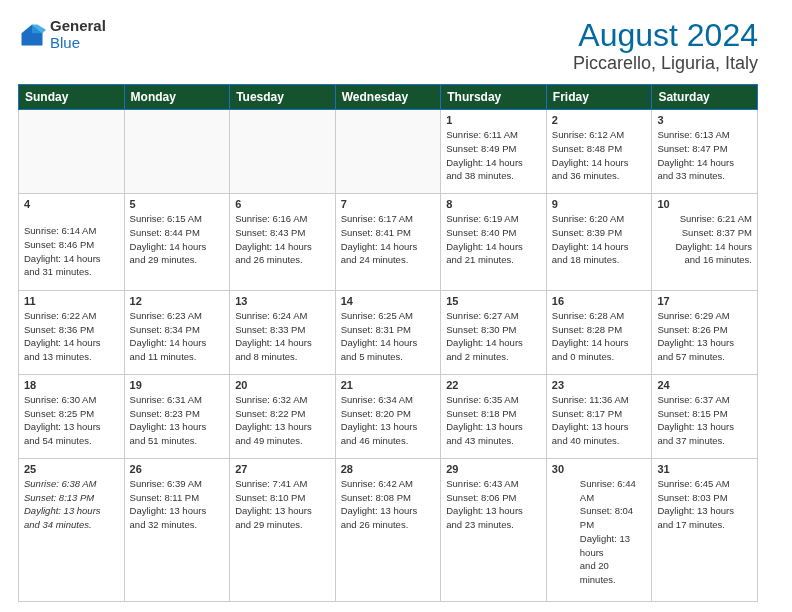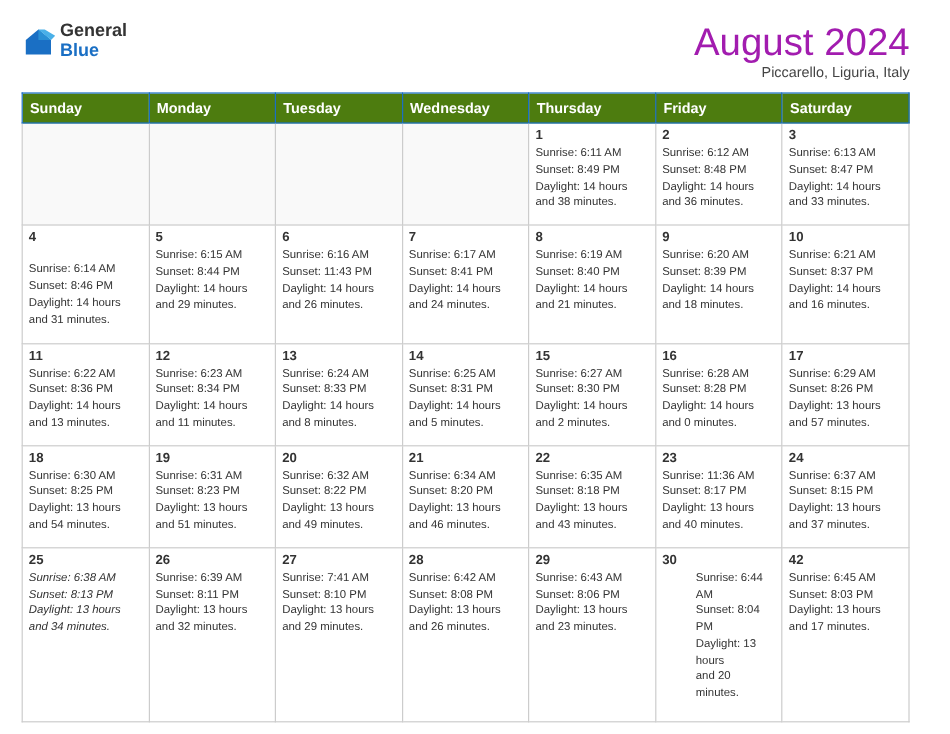--- a/index.html
+++ b/index.html
@@ -33,49 +33,49 @@
       flex-direction: column;
       line-height: 1.1;
     }
     .logo-general {
       font-size: 15px;
       font-weight: bold;
       color: #333;
     }
     .logo-blue {
       font-size: 15px;
-      font-weight: bold;
+      font-weight: normal;
       color: #1a6fc4;
     }
     .logo-icon {
       width: 28px;
       height: 28px;
     }
     .title-block {
       text-align: right;
     }
     .main-title {
       font-size: 32px;
       font-weight: 300;
-      color: #a21caf;
+      color: #0369a1;
       line-height: 1.1;
     }
     .subtitle {
-      font-size: 12px;
+      font-size: 18px;
       color: #444;
     }
     .calendar {
       flex: 1;
       border: 1px solid #ccc;
       border-collapse: collapse;
       width: 100%;
       table-layout: fixed;
     }
     .calendar th {
-      background: #4d7c0f;
+      background: #14532d;
       color: #fff;
       text-align: left;
       padding: 5px 6px;
       font-size: 12px;
       font-weight: bold;
       border: 1px solid #1a6fc4;
     }
     .calendar td {
       vertical-align: top;
       padding: 4px 5px;
@@ -177,21 +177,21 @@
           <td>
             <span class="day-num">5</span>
             <div class="day-info" style="white-space: pre-line;">Sunrise: 6:15 AM
 Sunset: 8:44 PM
 Daylight: 14 hours
 and 29 minutes.</div>
           </td>
           <td>
             <span class="day-num">6</span>
             <div class="day-info" style="white-space: pre-line;">Sunrise: 6:16 AM
-Sunset: 11:43 PM
+Sunset: 8:43 PM
 Daylight: 14 hours
 and 26 minutes.</div>
           </td>
           <td>
             <span class="day-num">7</span>
             <div class="day-info" style="white-space: pre-line;">Sunrise: 6:17 AM
 Sunset: 8:41 PM
 Daylight: 14 hours
 and 24 minutes.</div>
           </td>
@@ -204,21 +204,21 @@
           </td>
           <td>
             <span class="day-num">9</span>
             <div class="day-info" style="white-space: pre-line;">Sunrise: 6:20 AM
 Sunset: 8:39 PM
 Daylight: 14 hours
 and 18 minutes.</div>
           </td>
           <td>
             <span class="day-num">10</span>
-            <div class="day-info" style="white-space: pre-line;">Sunrise: 6:21 AM
+            <div class="day-info" style="white-space: pre-line; text-align: right;">Sunrise: 6:21 AM
 Sunset: 8:37 PM
 Daylight: 14 hours
 and 16 minutes.</div>
           </td>
         </tr>
         <tr class="week-row">
           <td>
             <span class="day-num">11</span>
             <div class="day-info" style="white-space: pre-line;">Sunrise: 6:22 AM
 Sunset: 8:36 PM
@@ -356,21 +356,21 @@
 and 23 minutes.</div>
           </td>
           <td>
             <span class="day-num">30</span>
             <div class="day-info" style="white-space: pre-line; margin-left: 28px;">Sunrise: 6:44 AM
 Sunset: 8:04 PM
 Daylight: 13 hours
 and 20 minutes.</div>
           </td>
           <td>
-            <span class="day-num">42</span>
+            <span class="day-num">31</span>
             <div class="day-info" style="white-space: pre-line;">Sunrise: 6:45 AM
 Sunset: 8:03 PM
 Daylight: 13 hours
 and 17 minutes.</div>
           </td>
         </tr>
       </tbody>
   </table>
 </div>
 

